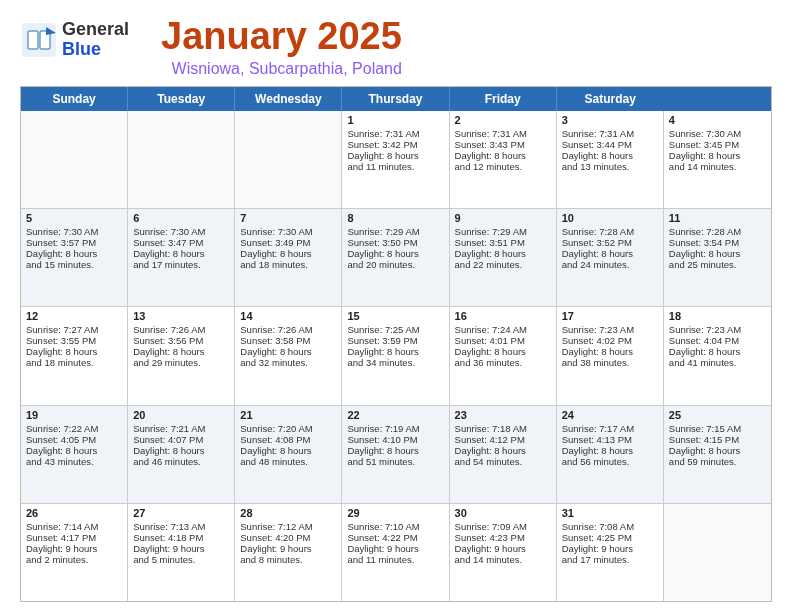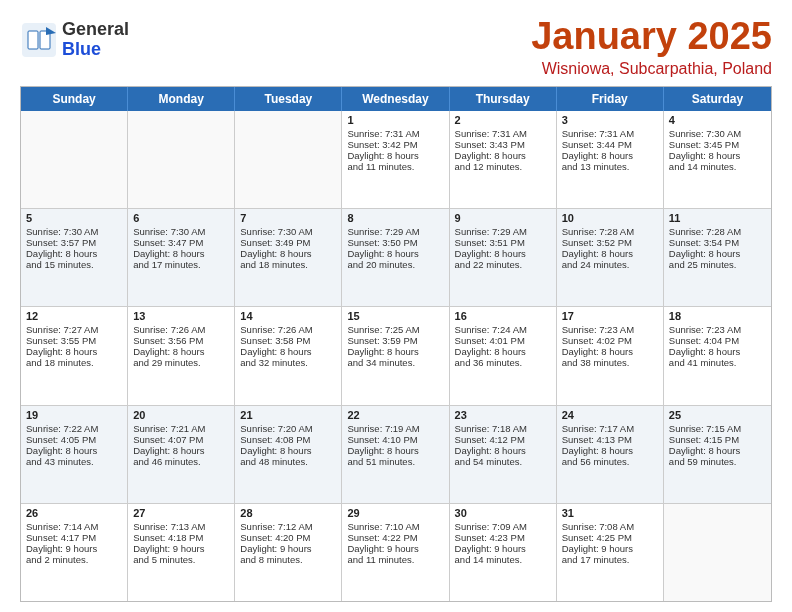--- a/index.html
+++ b/index.html
@@ -13,22 +13,23 @@
     .page {
       width: 792px;
       height: 612px;
       padding: 16px 20px 10px 20px;
       display: flex;
       flex-direction: column;
     }
     .header {
       display: flex;
       align-items: flex-start;
-      justify-content: space-between;
+      justify-content: flex-start;
       margin-bottom: 8px;
+      gap: 32px;
     }
     .logo {
       display: flex;
       align-items: center;
       gap: 4px;
       margin-top: 4px;
     }
     .logo-icon {
       width: 38px;
       height: 38px;
@@ -44,21 +45,21 @@
       text-align: right;
     }
     .month-title {
       font-size: 38px;
       font-weight: bold;
       color: #c2410c;
       line-height: 1.1;
     }
     .subtitle {
       font-size: 16px;
-      color: #b91c1c;
+      color: #8b5cf6;
       margin-top: 2px;
     }
     .calendar {
       flex: 1;
       display: flex;
       flex-direction: column;
       border: 1px solid #bbb;
     }
     .cal-header {
       display: grid;
@@ -127,21 +128,20 @@
     </div>
     <div class="title-block">
       <div class="month-title">January 2025</div>
       <div class="subtitle">Wisniowa, Subcarpathia, Poland</div>
     </div>
   </div>
 
   <div class="calendar">
     <div class="cal-header">
     <div class="cal-header-cell">Sunday</div>
-        <div class="cal-header-cell">Monday</div>
         <div class="cal-header-cell">Tuesday</div>
         <div class="cal-header-cell">Wednesday</div>
         <div class="cal-header-cell">Thursday</div>
         <div class="cal-header-cell">Friday</div>
         <div class="cal-header-cell">Saturday</div>
       </div>
     <div class="cal-body">
     <div class="cal-row">
           <div class="cal-cell empty"></div>
           <div class="cal-cell empty"></div>

